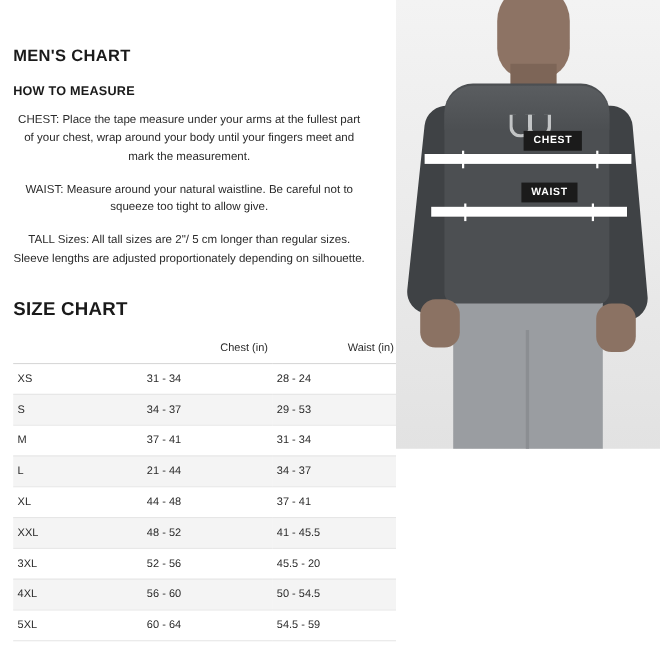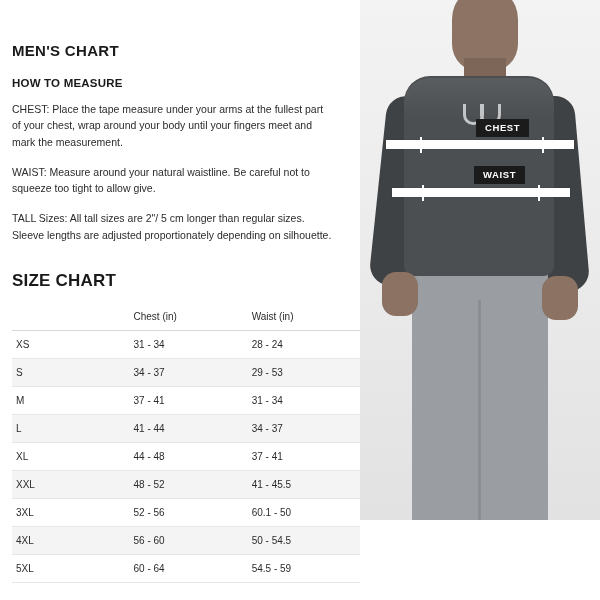--- a/index.html
+++ b/index.html
@@ -48,20 +48,21 @@
     color: #1a1a1a;
     margin: 0 0 12px 0;
   }
 
   .measure-para {
     font-size: 10.5px;
     line-height: 1.55;
     color: #2b2b2b;
     margin: 0 0 14px 0;
     max-width: 320px;
+    text-align: center;
   }
   .measure-para:last-child {
     margin-bottom: 0;
   }
 
   .size-chart-heading {
     font-size: 17px;
     font-weight: bold;
     letter-spacing: 0.2px;
     color: #1a1a1a;
@@ -69,21 +70,21 @@
   }
 
   
   .size-table {
     border-collapse: collapse;
     width: 350px;
     font-size: 10px;
     color: #2b2b2b;
   }
   .size-table th {
-    text-align: left;
+    text-align: right;
     font-weight: normal;
     font-size: 10px;
     color: #2b2b2b;
     padding: 6px 4px 8px 4px;
     border-bottom: 1px solid #d8d8d8;
   }
   .size-table td {
     padding: 8px 4px;
     border-bottom: 1px solid #e6e6e6;
     vertical-align: middle;
@@ -103,21 +104,21 @@
     width: 240px;
     height: 600px;
     background: #ffffff;
     overflow: hidden;
   }
   .photo-inner {
     position: absolute;
     left: 0;
     top: 0;
     width: 240px;
-    height: 520px;
+    height: 408px;
     background: #f1f1f1;
     overflow: hidden;
   }
 
   
   .bg-wall {
     position: absolute;
     inset: 0;
     background: linear-gradient(180deg, #f3f3f3 0%, #eaeaea 55%, #e2e2e2 100%);
   }
@@ -306,37 +307,37 @@
           <td>34 - 37</td>
           <td>29 - 53</td>
         </tr>
         <tr>
           <td>M</td>
           <td>37 - 41</td>
           <td>31 - 34</td>
         </tr>
         <tr class="alt">
           <td>L</td>
-          <td>41 - 44</td>
+          <td>21 - 44</td>
           <td>34 - 37</td>
         </tr>
         <tr>
           <td>XL</td>
           <td>44 - 48</td>
           <td>37 - 41</td>
         </tr>
         <tr class="alt">
           <td>XXL</td>
           <td>48 - 52</td>
           <td>41 - 45.5</td>
         </tr>
         <tr>
           <td>3XL</td>
           <td>52 - 56</td>
-          <td>60.1 - 50</td>
+          <td>45.5 - 20</td>
         </tr>
         <tr class="alt">
           <td>4XL</td>
           <td>56 - 60</td>
           <td>50 - 54.5</td>
         </tr>
         <tr>
           <td>5XL</td>
           <td>60 - 64</td>
           <td>54.5 - 59</td>

